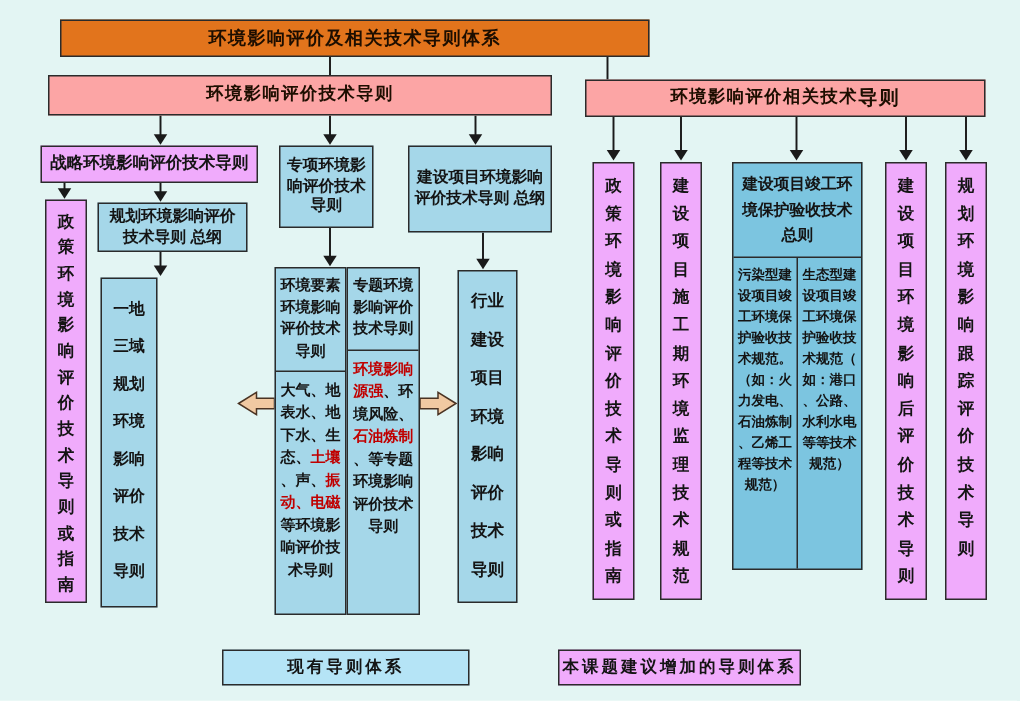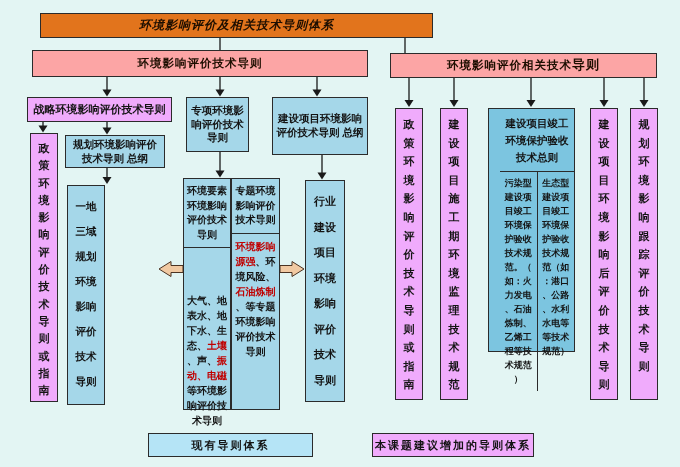--- a/index.html
+++ b/index.html
@@ -1,21 +1,21 @@
 <!DOCTYPE html>
 <html><head>
 <meta charset="utf-8">
 <style>
   html,body{margin:0;padding:0;}
   body{font-family:"Liberation Sans","DejaVu Sans",sans-serif;background:#ffffff;}
   #canvas{position:relative;width:680px;height:467px;background:#e3f5f3;overflow:hidden;}
   .box{position:absolute;box-sizing:border-box;border:1.6px solid #2b2b2b;color:#141414;
        display:flex;align-items:center;justify-content:center;text-align:center;
        font-weight:bold;line-height:1.3;}
-  .root{background:#e2741c;font-size:12px;letter-spacing:1px;color:#1d0e00;font-style:italic;}
+  .root{background:#e2741c;font-size:12px;letter-spacing:1px;color:#1d0e00;}
   .hdr{background:#fca5a5;font-size:11.5px;color:#1d0e00;letter-spacing:1px;}
   .peach{background:#f0abfc;}
   .blue{background:#a5d7e9;}
   .bigblue{background:#7cc5e0;}
   .lgblue{background:#b5e4f6;}
   .vchar{font-size:11px;word-break:break-all;line-break:anywhere;align-items:flex-start;
          padding:6px 6px;line-height:18.6px;}
   .two{font-size:10.5px;word-break:break-all;line-break:anywhere;padding:8px 5px;line-height:25px;align-items:flex-start;}
   .wrap{word-break:break-all;line-break:anywhere;}
   .colsplit{flex-direction:column;align-items:stretch;justify-content:flex-start;padding:0;}
@@ -101,21 +101,21 @@
   </div>
 
   <div class="box blue wrap" style="left:65px;top:135px;width:100px;height:33px;font-size:10.5px;padding:2px;">
     <span>规划环境影响评价技术导则 总纲</span>
   </div>
 
   <div class="box blue two" style="left:67px;top:185px;width:38px;height:220px;">
     <span>一地三域规划环境影响评价技术导则</span>
   </div>
 
-  <div class="box blue colsplit" style="left:183px;top:178px;width:48px;height:232px;gap:40px;">
+  <div class="box blue colsplit" style="left:183px;top:178px;width:48px;height:232px;">
     <div class="chead wrap">
       <span>环境要素环境影响评价技术导则</span>
     </div>
     <div class="cbody wrap">
       <span>大气、地表水、地下水、生态、</span><span class="hl">土壤</span><span>、声、</span><span class="hl">振动、电磁</span><span>等环境影响评价技术导则</span>
     </div>
   </div>
 
   <div class="box blue colsplit" style="left:231px;top:178px;width:49px;height:232px;justify-content:flex-end;">
     <div class="chead wrap">
@@ -130,21 +130,21 @@
     <span>行业建设项目环境影响评价技术导则</span>
   </div>
 
   <div class="box peach vchar" style="left:395px;top:108px;width:28px;height:292px;">
     <span>政策环境影响评价技术导则或指南</span>
   </div>
   <div class="box peach vchar" style="left:440px;top:108px;width:28px;height:292px;">
     <span>建设项目施工期环境监理技术规范</span>
   </div>
 
-  <div class="box bigblue colsplit" style="left:488px;top:108px;width:87px;height:244px;padding-left:11px;">
+  <div class="box bigblue colsplit" style="left:488px;top:108px;width:87px;height:272px;">
     <div class="acc-head wrap">
       <span>建设项目竣工环境保护验收技术总则</span>
     </div>
     <div class="subrow">
       <div class="sub first">
         <span>污染型建设项目竣工环境保护验收技术规范。（如：火力发电、石油炼制、乙烯工程等技术规范）</span>
       </div>
       <div class="sub">
         <span>生态型建设项目竣工环境保护验收技术规范（如：港口、公路、水利水电等等技术规范）</span>
       </div>

